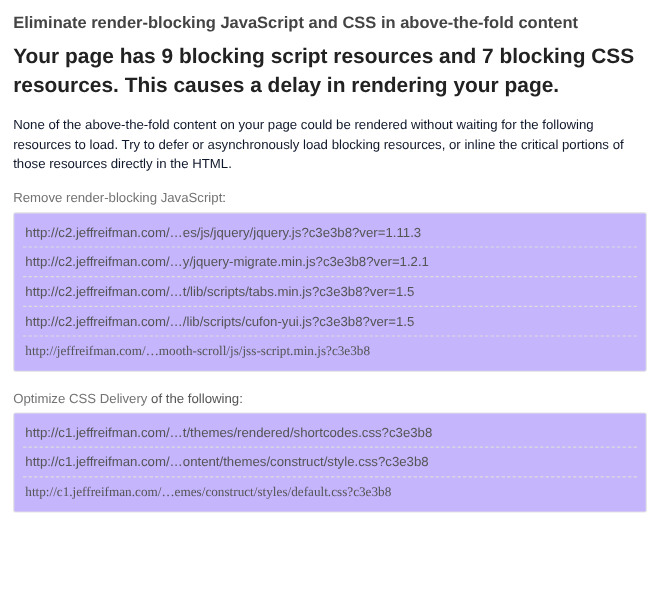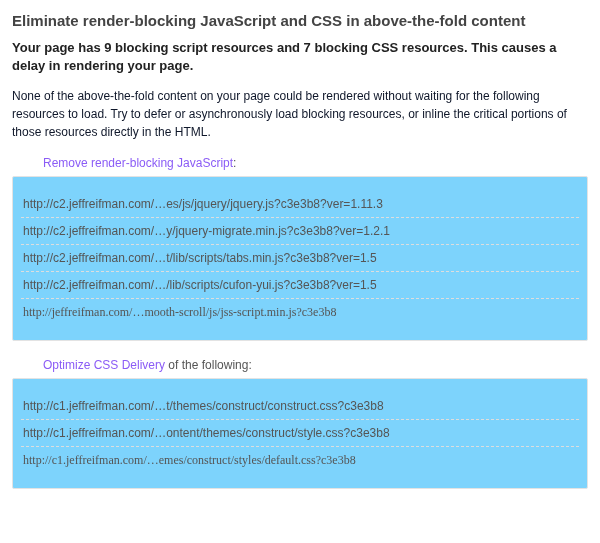--- a/index.html
+++ b/index.html
@@ -15,52 +15,51 @@
       padding: 12px;
       width: 600px;
     }
     .title {
       font-size: 15px;
       color: #444;
       font-weight: 700;
       margin-bottom: 10px;
     }
     .summary {
-      font-size: 13px;
+      font-size: 19px;
       font-weight: 700;
       color: #222;
       margin-bottom: 12px;
       line-height: 1.4;
     }
     .description {
       font-size: 12px;
       color: #0f172a;
       line-height: 1.5;
       margin-bottom: 14px;
     }
     .section-link {
-      color: #8b5cf6;
+      color: #737373;
       font-size: 12px;
       text-decoration: none;
       cursor: pointer;
-      margin-left: 31px;
     }
     .section-text {
       color: #555;
       font-size: 12px;
     }
     .section-header {
       margin-bottom: 6px;
     }
     .resource-list {
       border: 1px solid #e3e3e3;
       border-radius: 2px;
-      background: #7dd3fc;
+      background: #c4b5fd;
       margin: 6px 0 16px 0;
-      padding: 14px 8px;
+      padding: 4px 8px;
     }
     .resource-item {
       font-size: 12px;
       color: #555;
       padding: 6px 2px;
       border-bottom: 1px dashed #ddd;
       word-break: break-all;
     }
     .resource-item:last-child {
       border-bottom: none;
@@ -86,16 +85,16 @@
     <div class="resource-item">http://c2.jeffreifman.com/…t/lib/scripts/tabs.min.js?c3e3b8?ver=1.5</div>
     <div class="resource-item">http://c2.jeffreifman.com/…/lib/scripts/cufon-yui.js?c3e3b8?ver=1.5</div>
     <div class="resource-item">http://jeffreifman.com/…mooth-scroll/js/jss-script.min.js?c3e3b8</div>
   </div>
 
 <div class="section-header">
   <a class="section-link">Optimize CSS Delivery</a><span class="section-text"> of the following:</span>
 </div>
 
 <div class="resource-list" id="css-list">
-    <div class="resource-item">http://c1.jeffreifman.com/…t/themes/construct/construct.css?c3e3b8</div>
+    <div class="resource-item">http://c1.jeffreifman.com/…t/themes/rendered/shortcodes.css?c3e3b8</div>
     <div class="resource-item">http://c1.jeffreifman.com/…ontent/themes/construct/style.css?c3e3b8</div>
     <div class="resource-item">http://c1.jeffreifman.com/…emes/construct/styles/default.css?c3e3b8</div>
   </div>
 
 </body></html>

